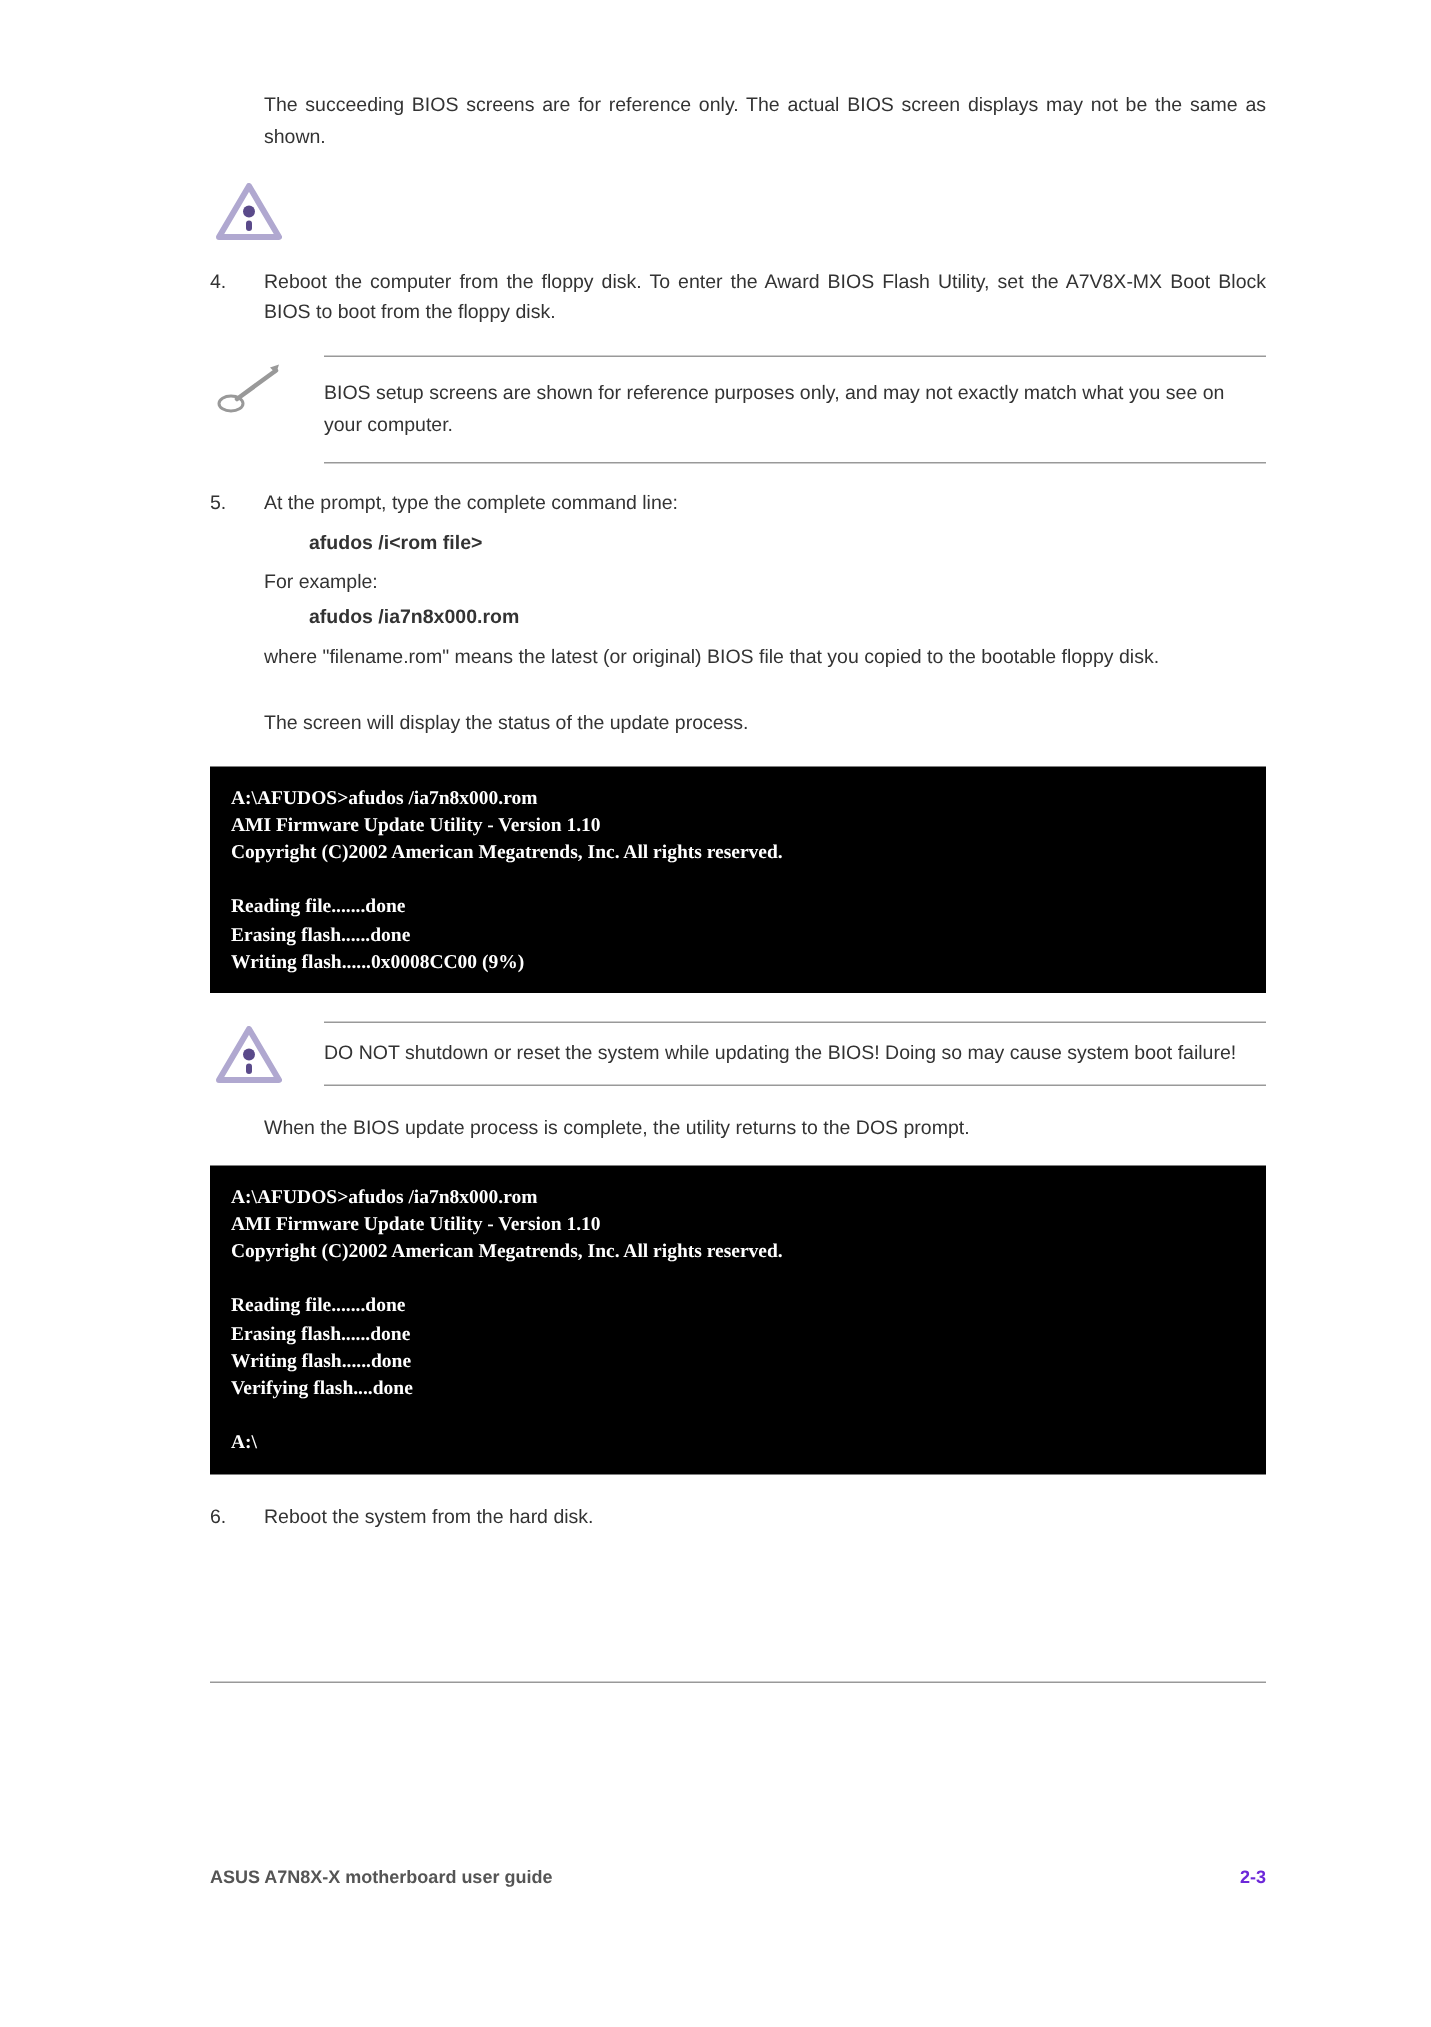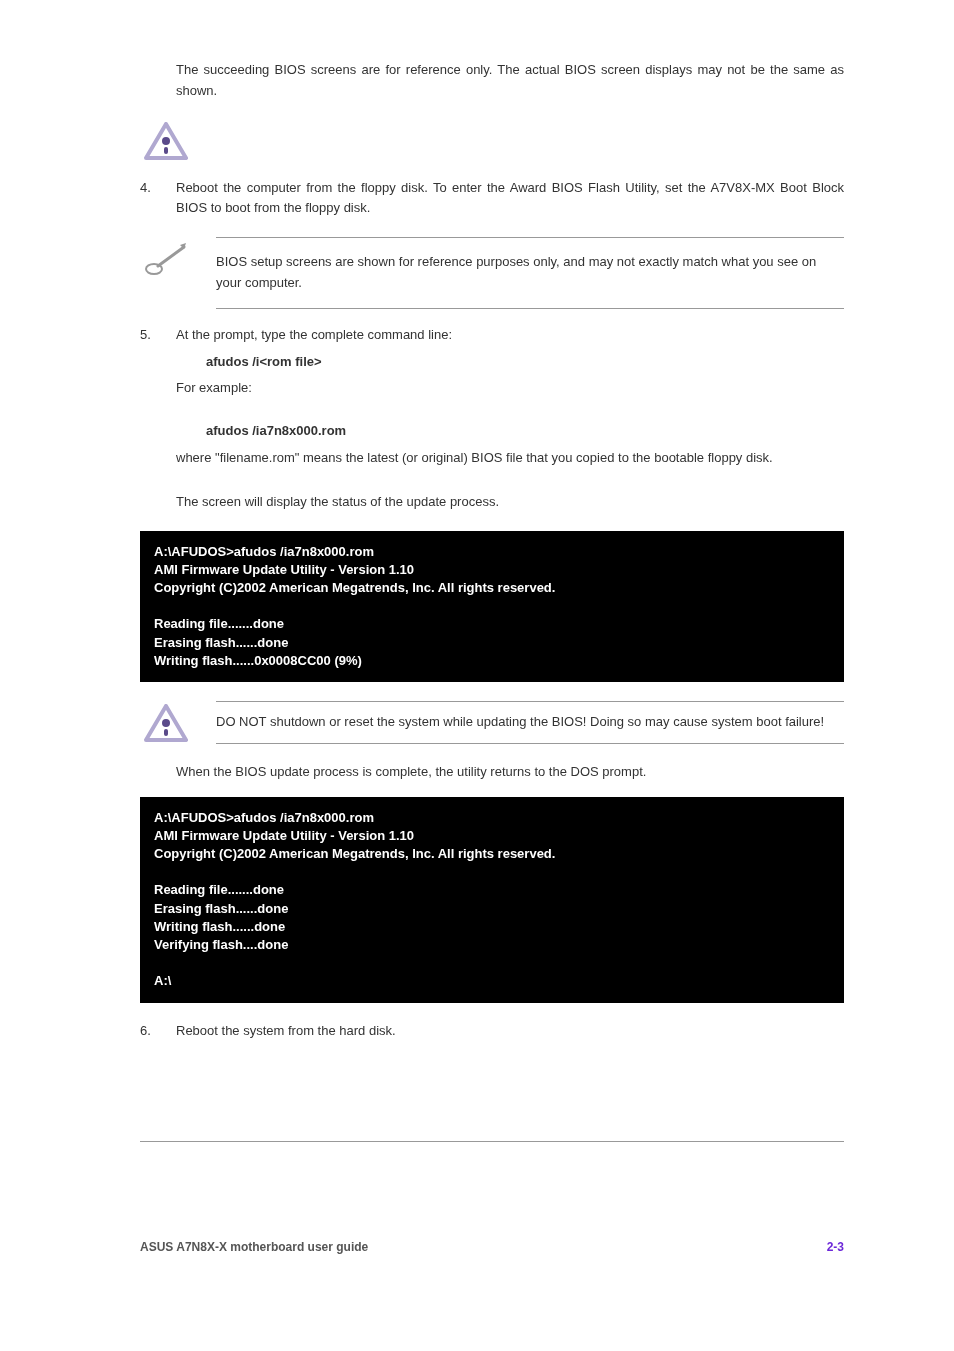--- a/index.html
+++ b/index.html
@@ -56,30 +56,30 @@
     .indent-sub {
       margin-left: 36px;
       margin-bottom: 14px;
     }
     .bold {
       font-weight: bold;
     }
     .terminal {
       background: #000;
       color: #fff;
-      font-family: Liberation Sans, sans-serif;
+      font-family: Liberation Serif, serif;
       font-size: 13px;
       padding: 12px 14px;
       margin: 0 0 18px 0;
       white-space: pre;
       line-height: 1.4;
       font-weight: bold;
     }
     .footer {
-      margin-top: 96px;
+      margin-top: 120px;
       display: flex;
       justify-content: space-between;
       align-items: flex-start;
       font-size: 12px;
       color: #666;
     }
     .footer-left {
       font-weight: bold;
       color: #555;
     }
@@ -132,21 +132,21 @@
   </div>
   <div class="callout-content">BIOS setup screens are shown for reference purposes only, and may not exactly match what you see on your computer.</div>
 </div>
 
 <div class="numbered-item">
   <div class="num">5.</div>
   <div class="text">
     <div>At the prompt, type the complete command line:</div>
     <div class="bold" style="margin:6px 0 6px 30px;">afudos /i&lt;rom file&gt;</div>
     <div>For example:</div>
-    <div class="bold" style="margin:22px 0 6px 30px;">afudos /ia7n8x000.rom</div>
+    <div class="bold" style="margin:2px 0 6px 30px;">afudos /ia7n8x000.rom</div>
     <div>where "filename.rom" means the latest (or original) BIOS file that you copied to the bootable floppy disk.</div>
     <div style="margin-top:23px;">The screen will display the status of the update process.</div>
   </div>
 </div>
 
 <div class="terminal">A:\AFUDOS&gt;afudos /ia7n8x000.rom
 AMI Firmware Update Utility - Version 1.10
 Copyright (C)2002 American Megatrends, Inc. All rights reserved.
 
 Reading file.......done

